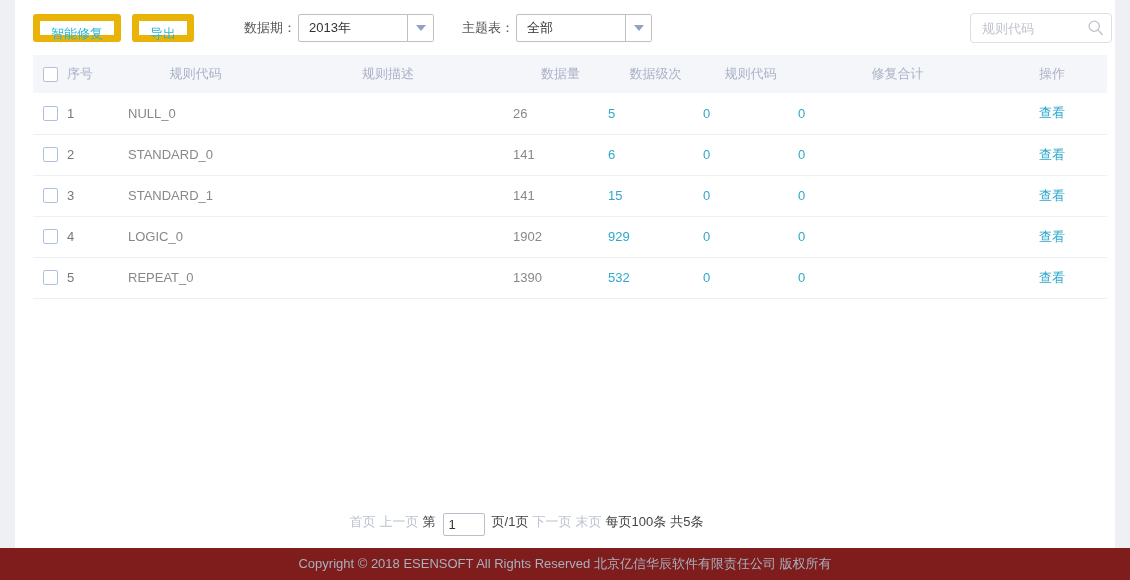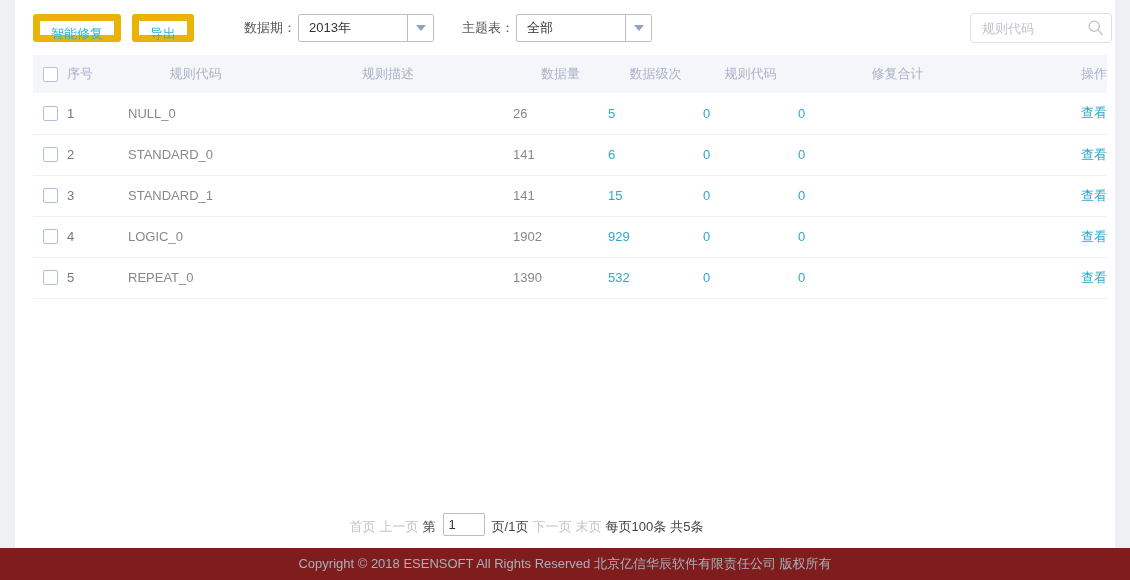--- a/index.html
+++ b/index.html
@@ -181,21 +181,21 @@
   }
 
   
   .c-seq   { width: 85px;  padding-left: 10px !important; }
   .c-code  { width: 135px; }
   .c-desc  { width: 250px; }
   .c-count { width: 95px; margin-left: 36px; }
   .c-err   { width: 95px; }
   .c-exc   { width: 95px; }
   .c-fix   { width: 199px; }
-  .c-op    { width: 110px; text-align: right; }
+  .c-op    { width: 110px; text-align: center; }
 
   .seqcell {
     display: flex;
     align-items: center;
   }
   .chk {
     width: 15px;
     height: 15px;
     border: 1px solid #b7c0d4;
     border-radius: 2px;
@@ -218,21 +218,21 @@
   }
   .num-link { color: #2fa8cc; cursor: pointer; }
 
   
   .pager {
     position: absolute;
     left: 0;
     top: 513px;
     width: 1023px;
     display: flex;
-    align-items: flex-end;
+    align-items: flex-start;
     justify-content: center;
     font-size: 13px;
     color: #555;
   }
   .pager span { margin: 0 2px; }
   .pg-disabled { color: #bcc3d0; cursor: default; }
   .pg-strong { color: #444; }
   .page-input {
     width: 42px;
     height: 23px;

